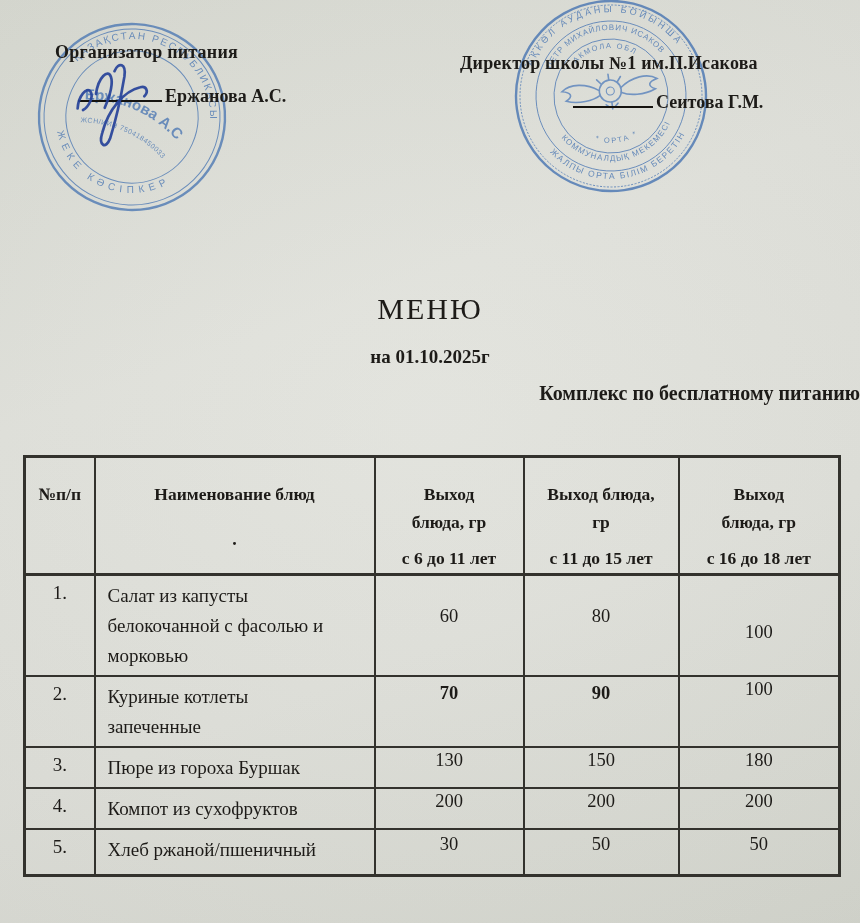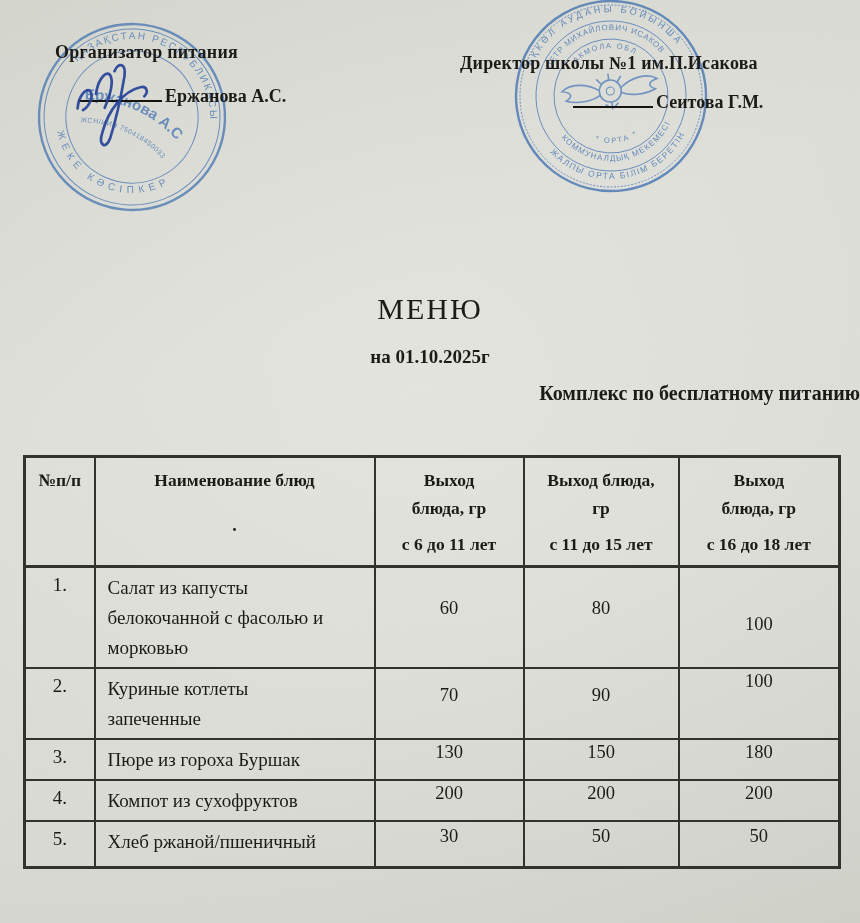--- a/index.html
+++ b/index.html
@@ -45,31 +45,31 @@
   table.menu{
     position:absolute;left:23px;top:455px;width:815px;z-index:2;
     border-collapse:collapse;table-layout:fixed;
     border:3px solid #33322d;
   }
   table.menu td,table.menu th{
     border:2px solid #33322d;vertical-align:top;overflow:hidden;
   }
   table.menu th{
     font-size:17.5px;font-weight:bold;text-align:center;
-    padding-top:8px;line-height:1.6;border-bottom-width:3px;
+    padding-top:22px;line-height:1.6;border-bottom-width:3px;
   }
   th .age{margin-top:8px;}
   .stray{font-weight:bold;font-size:18px;margin-top:26px;line-height:10px;}
   tr.hr-head{height:110px;}
   tr.hr1{height:94px;} tr.hr2{height:65px;} tr.hr3{height:40px;}
   tr.hr4{height:40px;} tr.hr5{height:46px;}
   td.numc{text-align:center;font-size:19px;padding-top:6px;}
   td.dishc{font-size:19px;padding:5px 10px 4px 12px;line-height:1.58;}
   td.valc{text-align:center;font-size:18.5px;}
-  .p30{padding-top:30px;} .p48{padding-top:46px;} .p16{padding-top:16px;}
+  .p30{padding-top:30px;} .p48{padding-top:46px;} .p16{padding-top:6px;font-weight:bold;}
   .p2{padding-top:2px;} .p4{padding-top:4px;}
 </style>
 </head>
 <body>
 
 <div class="page">
 
   <svg class="stamp stamp-left" viewBox="0 0 200 200" aria-hidden="true">
     <defs>
       <path id="lsOuterTop" d="M 22,100 A 78,78 0 0 1 178,100"></path>

